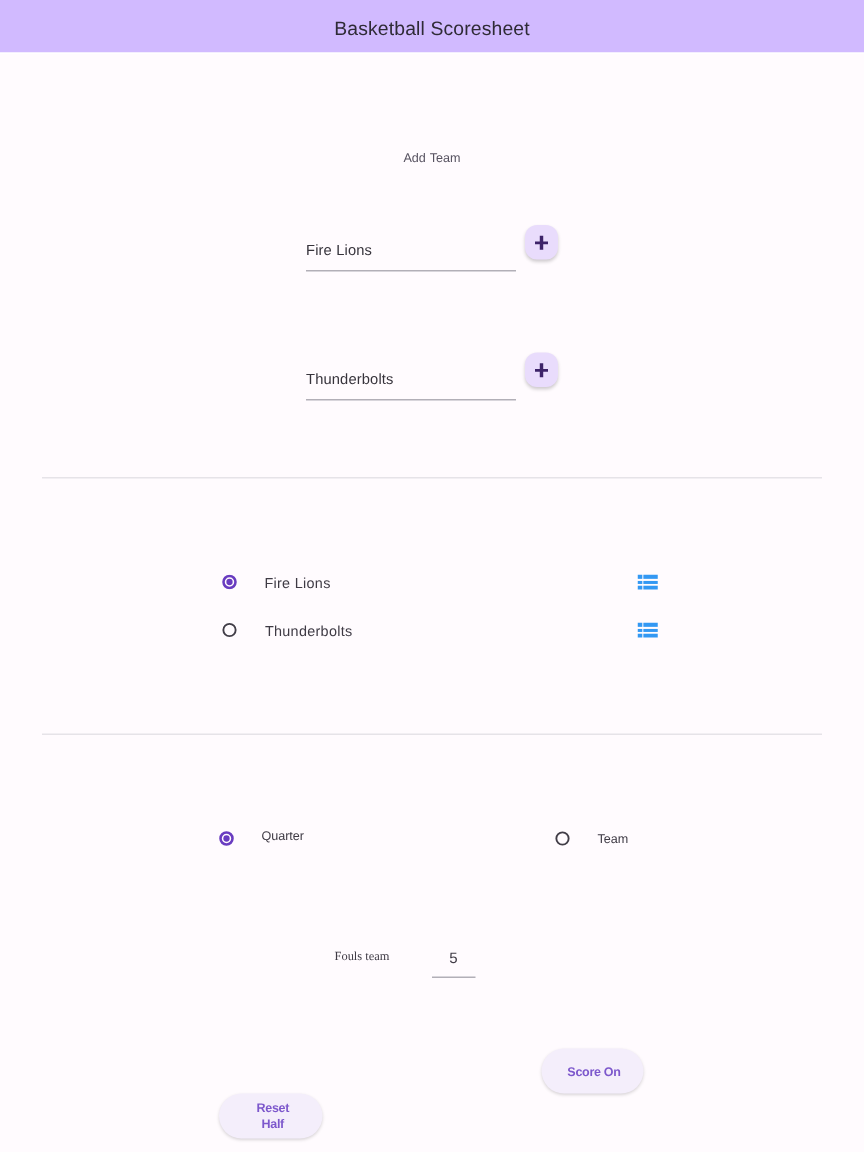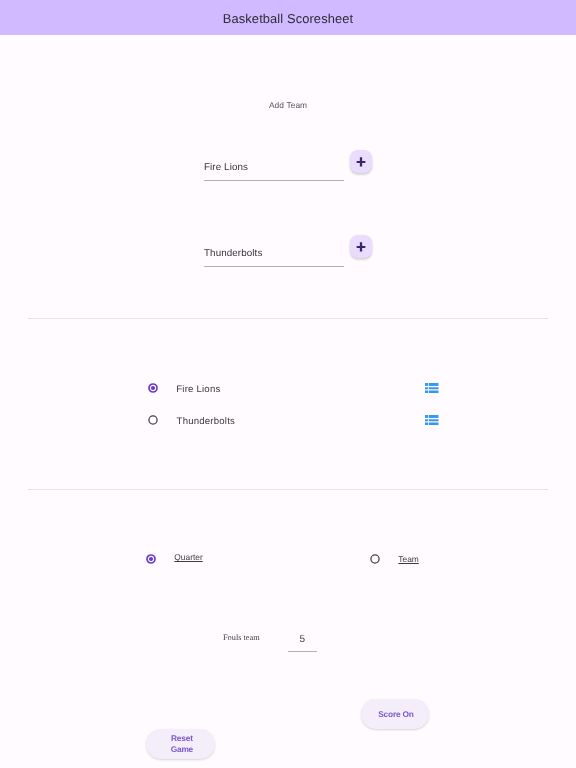--- a/index.html
+++ b/index.html
@@ -27,21 +27,21 @@
 
   
   .divider{left:28px;width:520px;height:1px;background:#e6e3e8;}
 
   
   .radio-svg{display:block;}
   svg{display:block;}
   .row-label{font-size:9.6px;color:#3e3a44;letter-spacing:.2px;}
 
   
-  .mode-label{font-size:8.4px;color:#3e3a44;letter-spacing:0;text-decoration:underline;}
+  .mode-label{font-size:8.4px;color:#3e3a44;letter-spacing:0;}
 
   
   .fouls-label{font-size:8.3px;color:#3e3a44;letter-spacing:0;font-family:Liberation Serif, serif;}
   .fouls-value{font-size:10px;color:#403c46;text-align:center;width:28.5px;}
   .fouls-line{height:1px;background:#b2afb7;width:28.5px;}
 
   
   .pill{width:68.2px;height:29.8px;border-radius:15px;background:#f4eefb;
         box-shadow:0 1px 2.2px rgba(0,0,0,.16);
         display:flex;align-items:center;justify-content:center;text-align:center;}
@@ -127,17 +127,17 @@
       <circle cx="5" cy="5" r="4.1" fill="none" stroke="#413d47" stroke-width="1.25"></circle>
     </svg>
   </div>
 <div class="abs mode-label" style="left:398.3px;top:554.4px">Team</div>
 
 <div class="abs fouls-label" style="left:223px;top:632.8px">Fouls team</div>
 <div class="abs fouls-value" style="left:288px;top:633.6px">5</div>
 <div class="abs fouls-line" style="left:288.2px;top:651px"></div>
 
 <div class="abs pill" style="left:146.4px;top:729px">
-  <span><span>Reset</span><br><span>Game</span></span>
+  <span><span>Reset</span><br><span>Half</span></span>
 </div>
 <div class="abs pill" style="left:361.2px;top:698.9px">
   <span style="top:1.2px">Score On</span>
 </div>
 
 </body></html>

